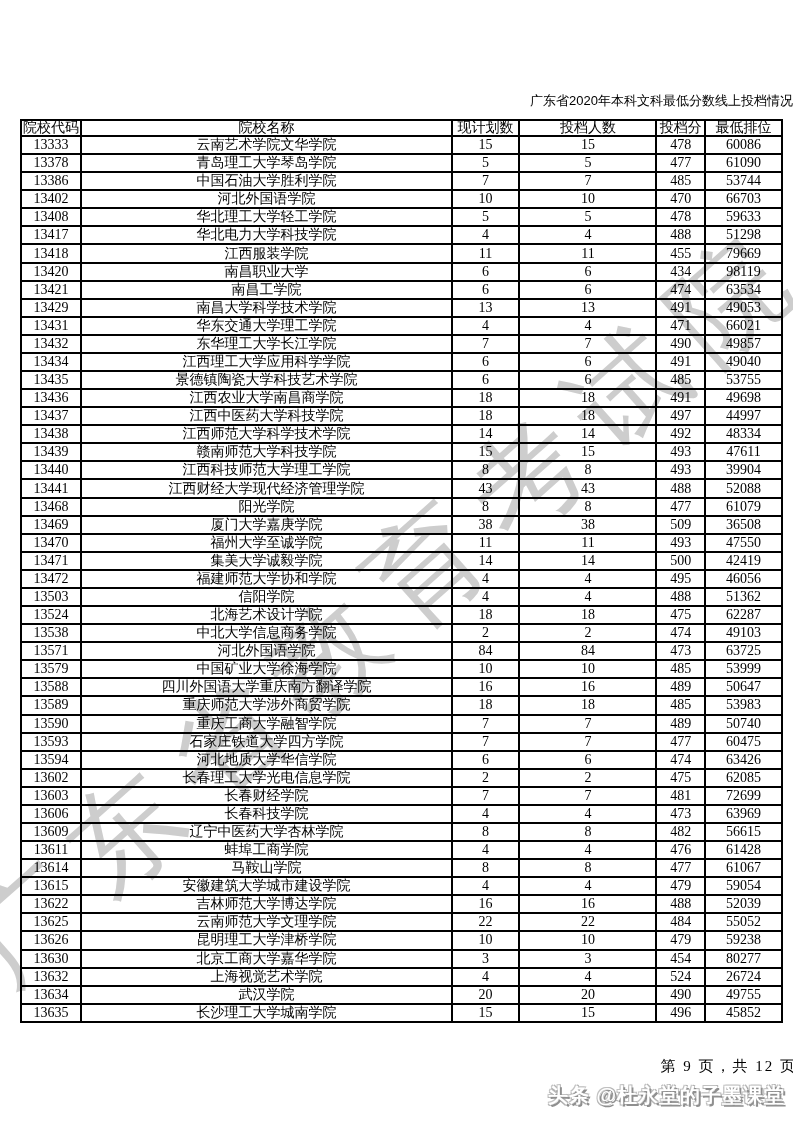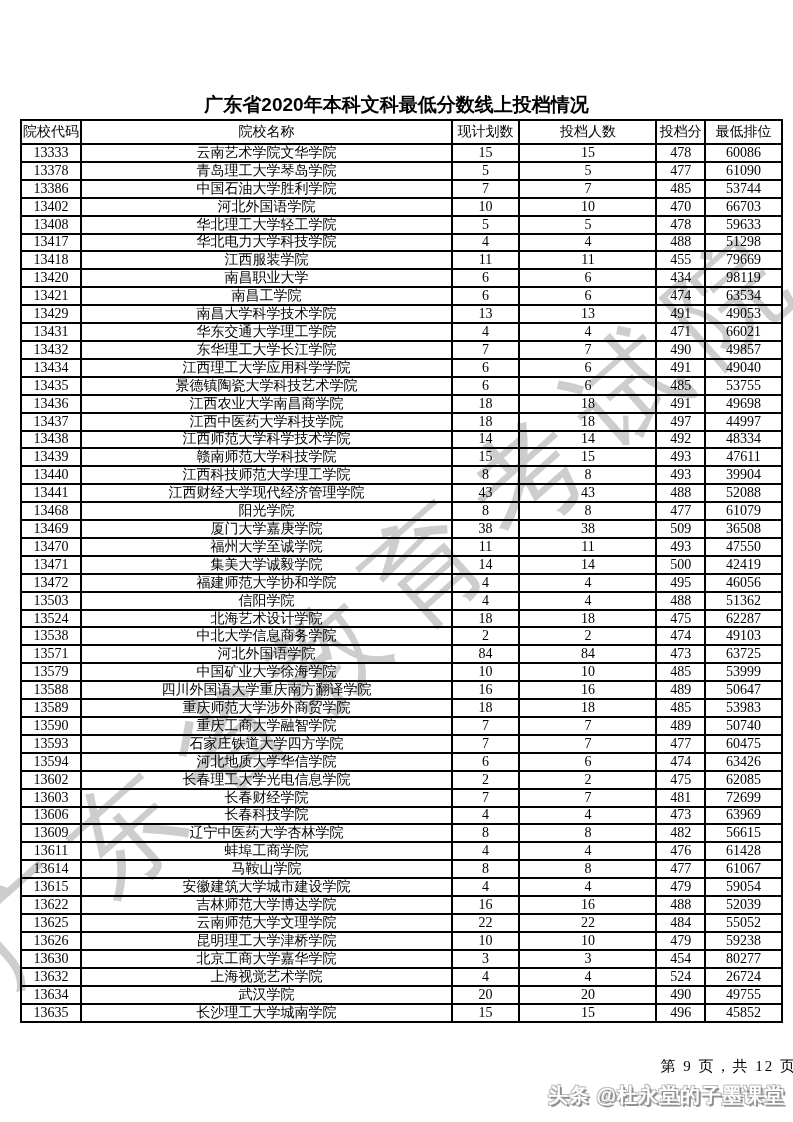--- a/index.html
+++ b/index.html
@@ -14,23 +14,23 @@
     background: #ffffff;
     overflow: hidden;
     font-family: "Liberation Serif", "DejaVu Serif", serif;
     color: #000;
   }
   .doc-title {
     position: absolute;
     top: 92px;
     left: 0;
     width: 100%;
-    text-align: center;
-    font-size: 19px;
-    font-weight: bold;
+    text-align: right;
+    font-size: 13px;
+    font-weight: normal;
     letter-spacing: 0px;
     z-index: 2;
     font-family: "Liberation Sans", "DejaVu Sans", sans-serif;
   }
   .wm-diagonal {
     position: absolute;
     left: 385px;
     top: 605px;
     transform: translate(-50%, -50%) rotate(-41.5deg);
     transform-origin: center center;
@@ -58,21 +58,21 @@
   table.admission td {
     border: 2px solid #000;
     padding: 0;
     text-align: center;
     vertical-align: middle;
     font-size: 14px;
     line-height: 1;
     overflow: hidden;
     white-space: nowrap;
   }
-  table.admission thead tr { height: 24px; padding-left: 40px; }
+  table.admission thead tr { height: 16px; padding-left: 40px; }
   table.admission tbody tr { height: 14px; }
   table.admission th { font-weight: normal; }
   .page-footer {
     position: absolute;
     top: 1057px;
     left: 4px;
     width: 100%;
     text-align: right;
     font-size: 15px;
     z-index: 2;

